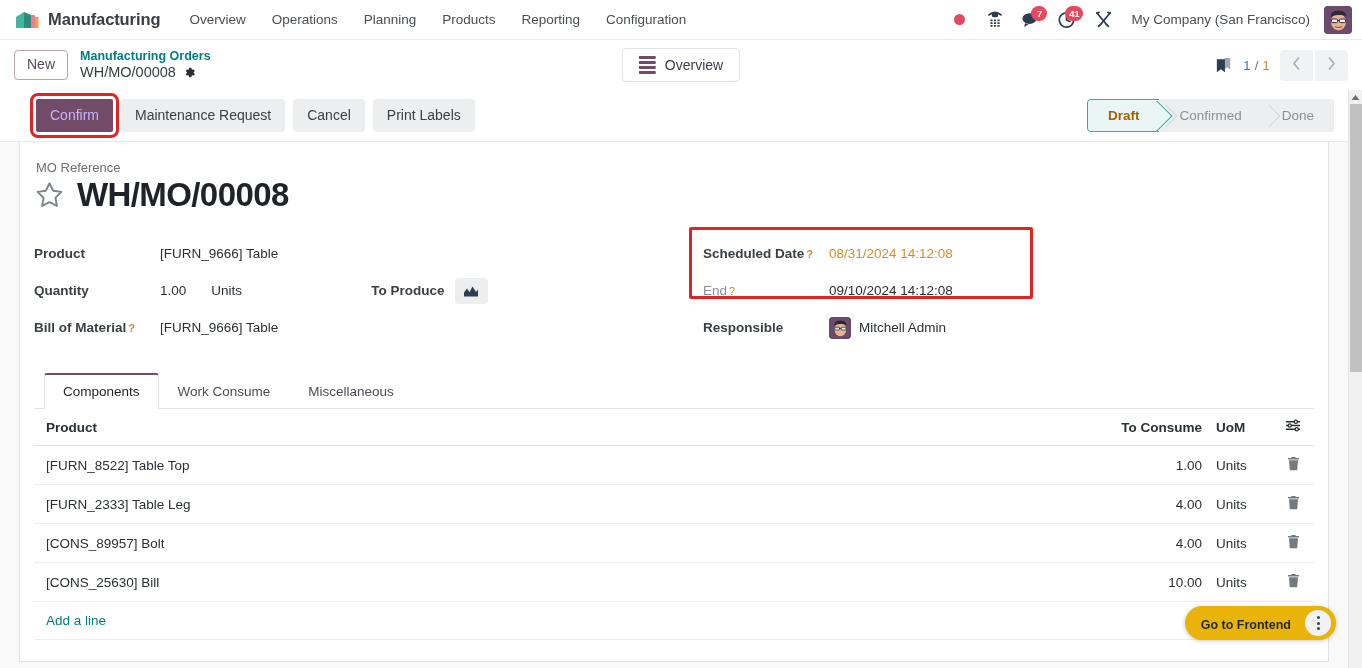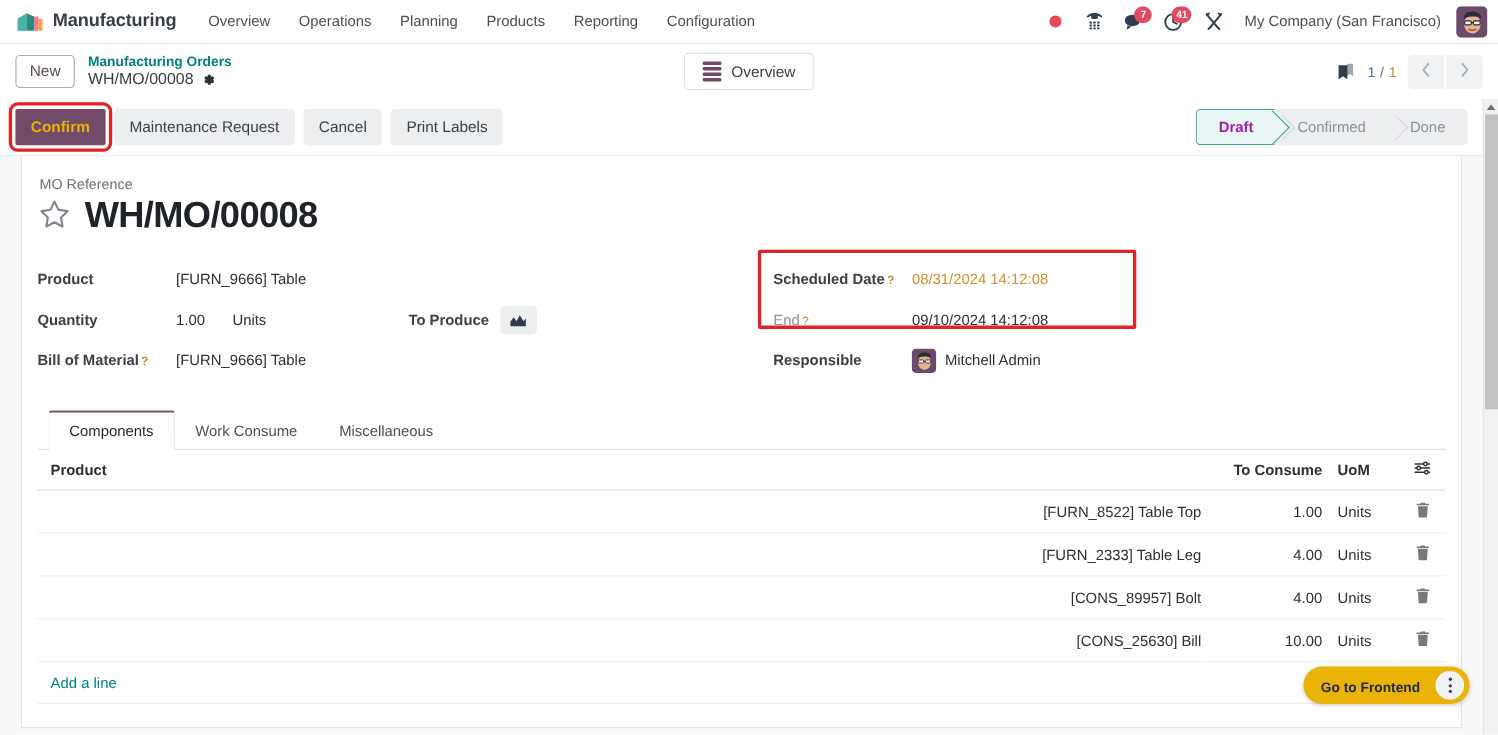--- a/index.html
+++ b/index.html
@@ -91,37 +91,37 @@
   .statusbar-row {
     display: flex; align-items: center; height: 52px;
     padding: 0 14px; background: #fff;
     border-bottom: 1px solid #e7e9ed;
   }
   .act-btns { display: flex; align-items: center; gap: 8px; position: relative; }
   .btn-act {
     font-size: 14px; padding: 7px 14px; border-radius: 4px; cursor: pointer;
     border: none; background: #eceef0; color: #3b4045; line-height: 1.3;
   }
-  .btn-primary { background: #714B67; color: #eab308; font-weight: 700; }
+  .btn-primary { background: #714B67; color: #c4b5fd; font-weight: 400; margin-left: 22px; }
   .hl-box { outline: 3px solid #e02424; outline-offset: 3px; border-radius: 2px; }
 
   .statusbar { margin-left: auto; display: flex; align-items: stretch; background: #eceef0; border-radius: 4px; height: 33px; overflow: hidden; }
   .stat {
     position: relative; display: flex; align-items: center;
     font-size: 13.5px; color: #8a9095; padding: 0 20px 0 20px; cursor: pointer;
     background: #eceef0; white-space: nowrap;
   }
   .stat + .stat::before {
     content: ""; position: absolute; left: -1px; top: 50%;
     width: 15px; height: 15px; transform: translateY(-50%) rotate(45deg);
     border-top: 1.6px solid #d3d6da; border-right: 1.6px solid #d3d6da;
     background: transparent;
   }
   .stat.active {
-    background: #eaf6f5; color: #a21caf; font-weight: 700;
+    background: #eaf6f5; color: #a16207; font-weight: 700;
     border: 1.6px solid #3ea8a0; border-right: none; border-radius: 4px 0 0 4px;
   }
   .stat.active::after {
     content: ""; position: absolute; right: -9px; top: 50%; z-index: 2;
     width: 21px; height: 21px; transform: translateY(-50%) rotate(45deg);
     background: #eaf6f5;
     border-top: 1.6px solid #3ea8a0; border-right: 1.6px solid #3ea8a0;
   }
 
   .sheet-pad { padding: 0 16px; }
@@ -187,21 +187,21 @@
 
   table.lines { width: 100%; border-collapse: collapse; font-size: 13.5px; }
   table.lines thead th {
     font-weight: 700; color: #2b3034; padding: 9px 4px; border-bottom: 1px solid #dfe2e6;
     text-align: left; white-space: nowrap; font-size: 13.5px;
   }
   table.lines thead th.num, table.lines tbody td.num { text-align: right; }
   table.lines tbody td {
     padding: 10px 4px; border-bottom: 1px solid #eceef0; color: #2b3034; vertical-align: middle;
   }
-  .col-prod { padding-left: 12px !important; text-align: right; }
+  .col-prod { padding-left: 12px !important; }
   .col-cons { width: 110px; }
   .col-uom { width: 66px; padding-left: 10px !important; }
   .col-act { width: 42px; text-align: center !important; }
   .trash { color: #5d6368; cursor: pointer; opacity: .85; display: inline-flex; }
   .cfg-ic { cursor: pointer; color: #2b3034; display: inline-flex; }
   .addline {
     padding: 11px 12px; font-size: 13.5px; color: #017e84; cursor: pointer;
     border-bottom: 1px solid #eceef0;
   }
 

